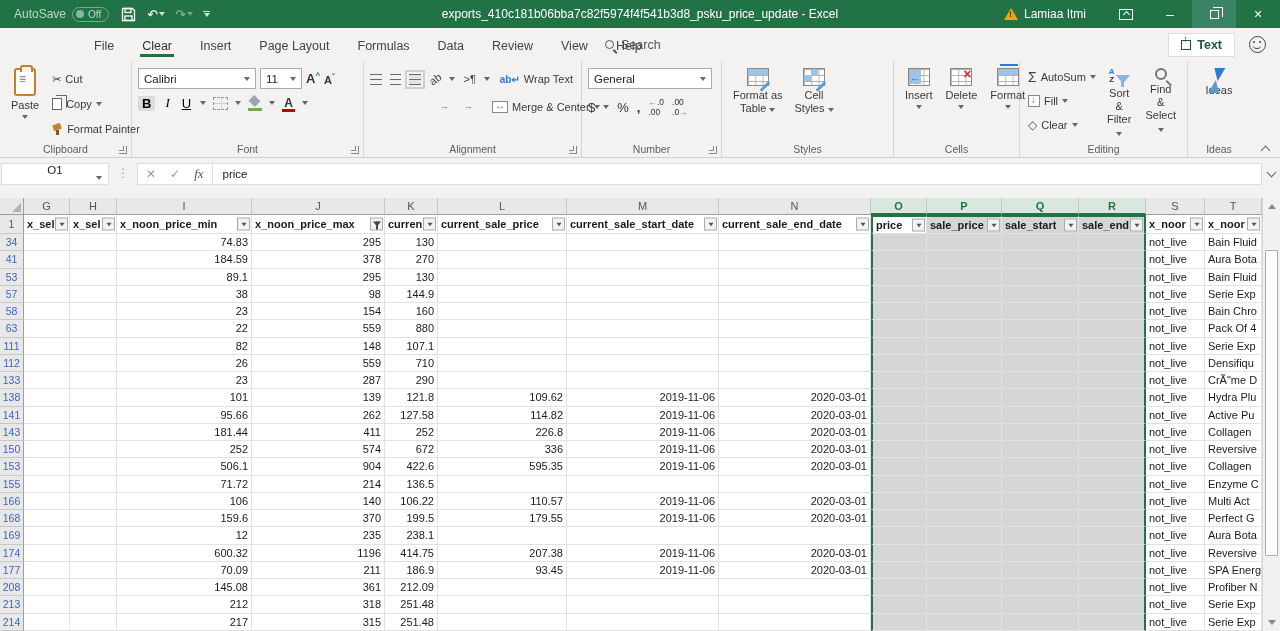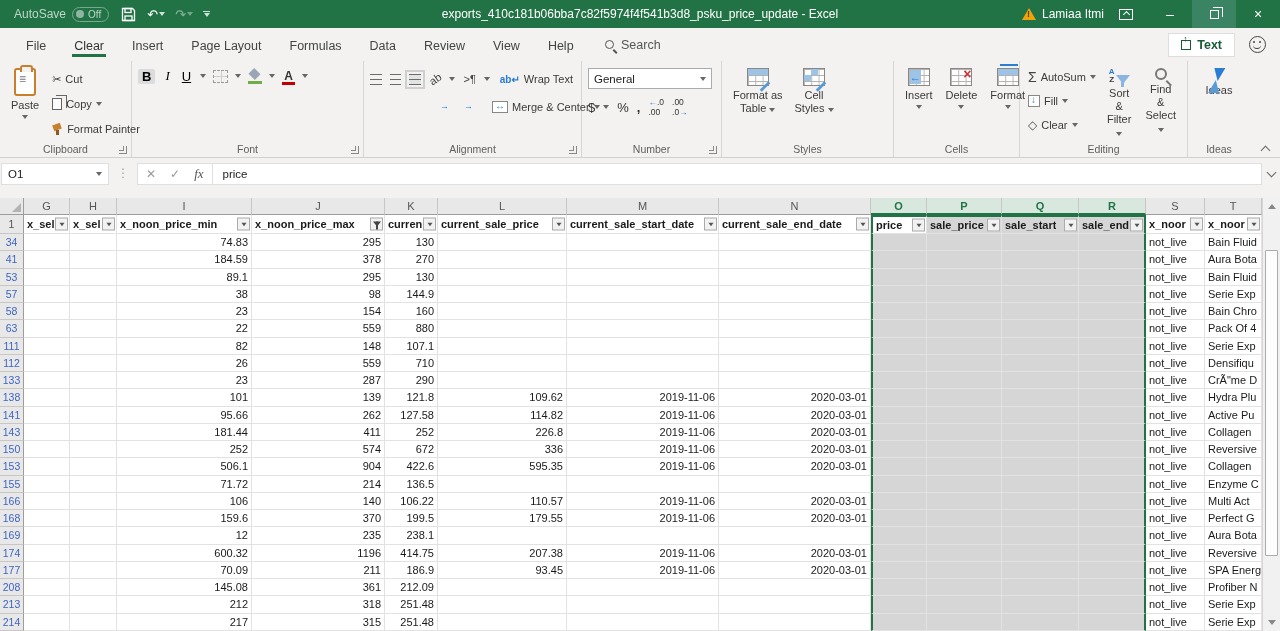--- a/index.html
+++ b/index.html
@@ -18,33 +18,33 @@
   .as-pill{display:flex;align-items:center;gap:4px;border:1px solid #7ba891;border-radius:9px;padding:1px 7px 1px 3px;font-size:10px;color:#bcd6c8;}
   .as-dot{width:8px;height:8px;border-radius:50%;background:#8fb5a2;}
   .tb-ico{display:inline-flex;align-items:center;justify-content:center;width:18px;height:18px;}
   .tb-arrow{font-size:13px;color:#fff;}
   .dim{opacity:.45;}
   .mini-tri{width:0;height:0;border-left:3px solid transparent;border-right:3px solid transparent;border-top:4px solid #cfe3d8;margin-left:1px;}
   .qat-more{display:flex;flex-direction:column;align-items:center;gap:1px;}
   .qat-more .bar{width:7px;height:1px;background:#cfe3d8;}
   .tb-title{position:absolute;left:0;right:0;text-align:center;font-size:12px;color:#fff;pointer-events:none;}
   .tb-right{margin-left:auto;display:flex;align-items:center;height:28px;}
-  .user{display:flex;align-items:center;gap:6px;font-size:12px;}
+  .user{display:flex;align-items:center;gap:6px;font-size:12px;margin-right:18px;}
   .warn-tri{width:0;height:0;border-left:7px solid transparent;border-right:7px solid transparent;border-bottom:12px solid #f0a30a;position:relative;}
   .warn-tri::after{content:"!";position:absolute;left:-2px;top:1px;font-size:9px;font-weight:bold;color:#5b4300;}
   .winbtn{width:44px;height:28px;display:flex;align-items:center;justify-content:center;color:#fff;font-size:14px;}
   .winbtn.restore-active{background:#3a8463;}
   .rest-sq{width:9px;height:9px;border:1px solid #fff;position:relative;background:transparent;}
   .rest-sq::before{content:"";position:absolute;left:2px;top:-4px;width:9px;height:9px;border:1px solid #fff;border-bottom:none;border-left:none;}
   .ribdisp{width:14px;height:11px;border:1px solid #fff;position:relative;}
   .ribdisp::after{content:"";position:absolute;left:4px;top:2px;width:4px;height:4px;border-left:1px solid #fff;border-top:1px solid #fff;transform:rotate(45deg);}
 
   
   .tabrow{position:absolute;left:0;top:28px;width:1280px;height:33px;background:var(--ribbon-bg);display:flex;align-items:center;}
-  .tabs{display:flex;align-items:center;padding-left:12px;gap:0;}
+  .tabs{display:flex;align-items:center;padding-left:32px;gap:0;margin-left:48px;}
   .tab{padding:8px 14px 6px;font-size:12.5px;color:#444;position:relative;cursor:default;}
   .tab.active{color:#333;}
   .tab.active::after{content:"";position:absolute;left:12px;right:12px;bottom:2px;height:3px;background:var(--green);}
   .searchbox{position:absolute;left:605px;top:0;height:33px;display:flex;align-items:center;gap:7px;color:#555;font-size:12.5px;}
   .mag{width:9px;height:9px;border:1.5px solid #555;border-radius:50%;position:relative;}
   .mag::after{content:"";position:absolute;left:8px;top:8px;width:5px;height:1.5px;background:#555;transform:rotate(45deg);transform-origin:0 0;}
   .tabrow-right{margin-left:auto;display:flex;align-items:center;gap:14px;padding-right:14px;}
   .share-btn{display:flex;align-items:center;gap:6px;background:#fff;border:1px solid #e0dedc;padding:4px 12px;font-size:12.5px;color:#185c37;font-weight:bold;}
   .share-ico{width:10px;height:10px;border:1px solid #185c37;position:relative;}
   .share-ico::after{content:"↑";position:absolute;left:1px;top:-7px;font-size:9px;color:#185c37;}
@@ -130,21 +130,21 @@
   .funnel-big::after{content:"";position:absolute;left:-1.5px;top:-9px;width:3px;height:12px;background:#8ab5e3;}
   .find-ico{width:12px;height:12px;border:2px solid #777;border-radius:50%;position:relative;}
   .find-ico::after{content:"";position:absolute;left:10px;top:10px;width:7px;height:2px;background:#777;transform:rotate(45deg);transform-origin:0 0;}
   .bolt{width:0;height:0;border-left:6px solid transparent;border-right:5px solid transparent;border-top:13px solid #2b7cd3;position:relative;transform:skewX(-12deg);}
   .bolt::after{content:"";position:absolute;left:-7px;top:-1px;width:0;height:0;border-left:5px solid transparent;border-right:6px solid transparent;border-bottom:13px solid #5b9bd5;}
   .collapse{position:absolute;right:10px;bottom:4px;width:10px;height:7px;}
   .collapse::after{content:"";position:absolute;left:2px;top:1px;width:6px;height:6px;border-left:1.5px solid #666;border-top:1.5px solid #666;transform:rotate(45deg);}
 
   
   .fbar{position:absolute;left:0;top:158px;width:1280px;height:40px;background:var(--ribbon-bg);display:flex;align-items:flex-start;padding:5px 0 0 0;}
-  .namebox{width:108px;height:22px;background:#fff;border:1px solid #e1dfdd;margin-left:1px;display:flex;align-items:center;padding:0 6px;font-size:11.5px;color:#222;}
+  .namebox{width:108px;height:22px;background:#fff;border:1px solid #e1dfdd;margin-left:1px;display:flex;align-items:center;padding:0 6px;font-size:11.5px;color:#222;flex-direction:column;}
   .namebox .tri{margin-left:auto;}
   .vdots{color:#a0a0a0;font-size:12px;padding:3px 8px 0 8px;}
   .fbtns{display:flex;align-items:center;height:22px;background:#fff;border:1px solid #e1dfdd;padding:0 8px;gap:14px;color:#9a9a9a;font-size:12px;}
   .fx{font-family:"Liberation Serif",serif;font-style:italic;color:#555;font-size:13px;}
   .finput{flex:1;height:22px;background:#fff;border:1px solid #e1dfdd;border-left:none;display:flex;align-items:center;padding:0 10px;font-size:11.5px;color:#222;}
   .fchev{width:18px;height:22px;display:flex;align-items:center;justify-content:center;}
   .fchev::after{content:"";width:6px;height:6px;border-right:1.5px solid #666;border-bottom:1.5px solid #666;transform:rotate(45deg);margin-top:-3px;}
 
   
   .sheet{position:absolute;left:0;top:198px;width:1280px;height:433px;background:#fff;overflow:hidden;}
@@ -278,20 +278,32 @@
               <span>Format Painter</span>
             </div>
         </div>
       </div>
       <div class="glabel">Clipboard</div>
       <span class="launcher"></span>
     </div>
 
     <div class="rgroup" style="width:232px">
       <div class="col" style="width:100%;gap:6px;padding-top:3px">
+        <div class="row">
+          <div class="combo" style="width:118px">
+              <span>Calibri</span>
+              <span class="tri"></span>
+            </div>
+          <div class="combo" style="width:42px">
+              <span>11</span>
+              <span class="tri"></span>
+            </div>
+          <span class="grow-ico">A<span class="sup">^</span></span>
+          <span class="grow-ico" style="font-size:11px">A<span class="sup" style="color:#217346">ˇ</span></span>
+        </div>
         <div class="row" style="gap:7px">
           <span class="bld">B</span>
           <span class="ita">I</span>
           <span class="und">U</span>
             <span class="tri"></span>
           <span class="brd-ico"></span>
             <span class="tri"></span>
           <span class="fill-ico"></span>
             <span class="tri"></span>
           <span class="fc-ico">A</span>

